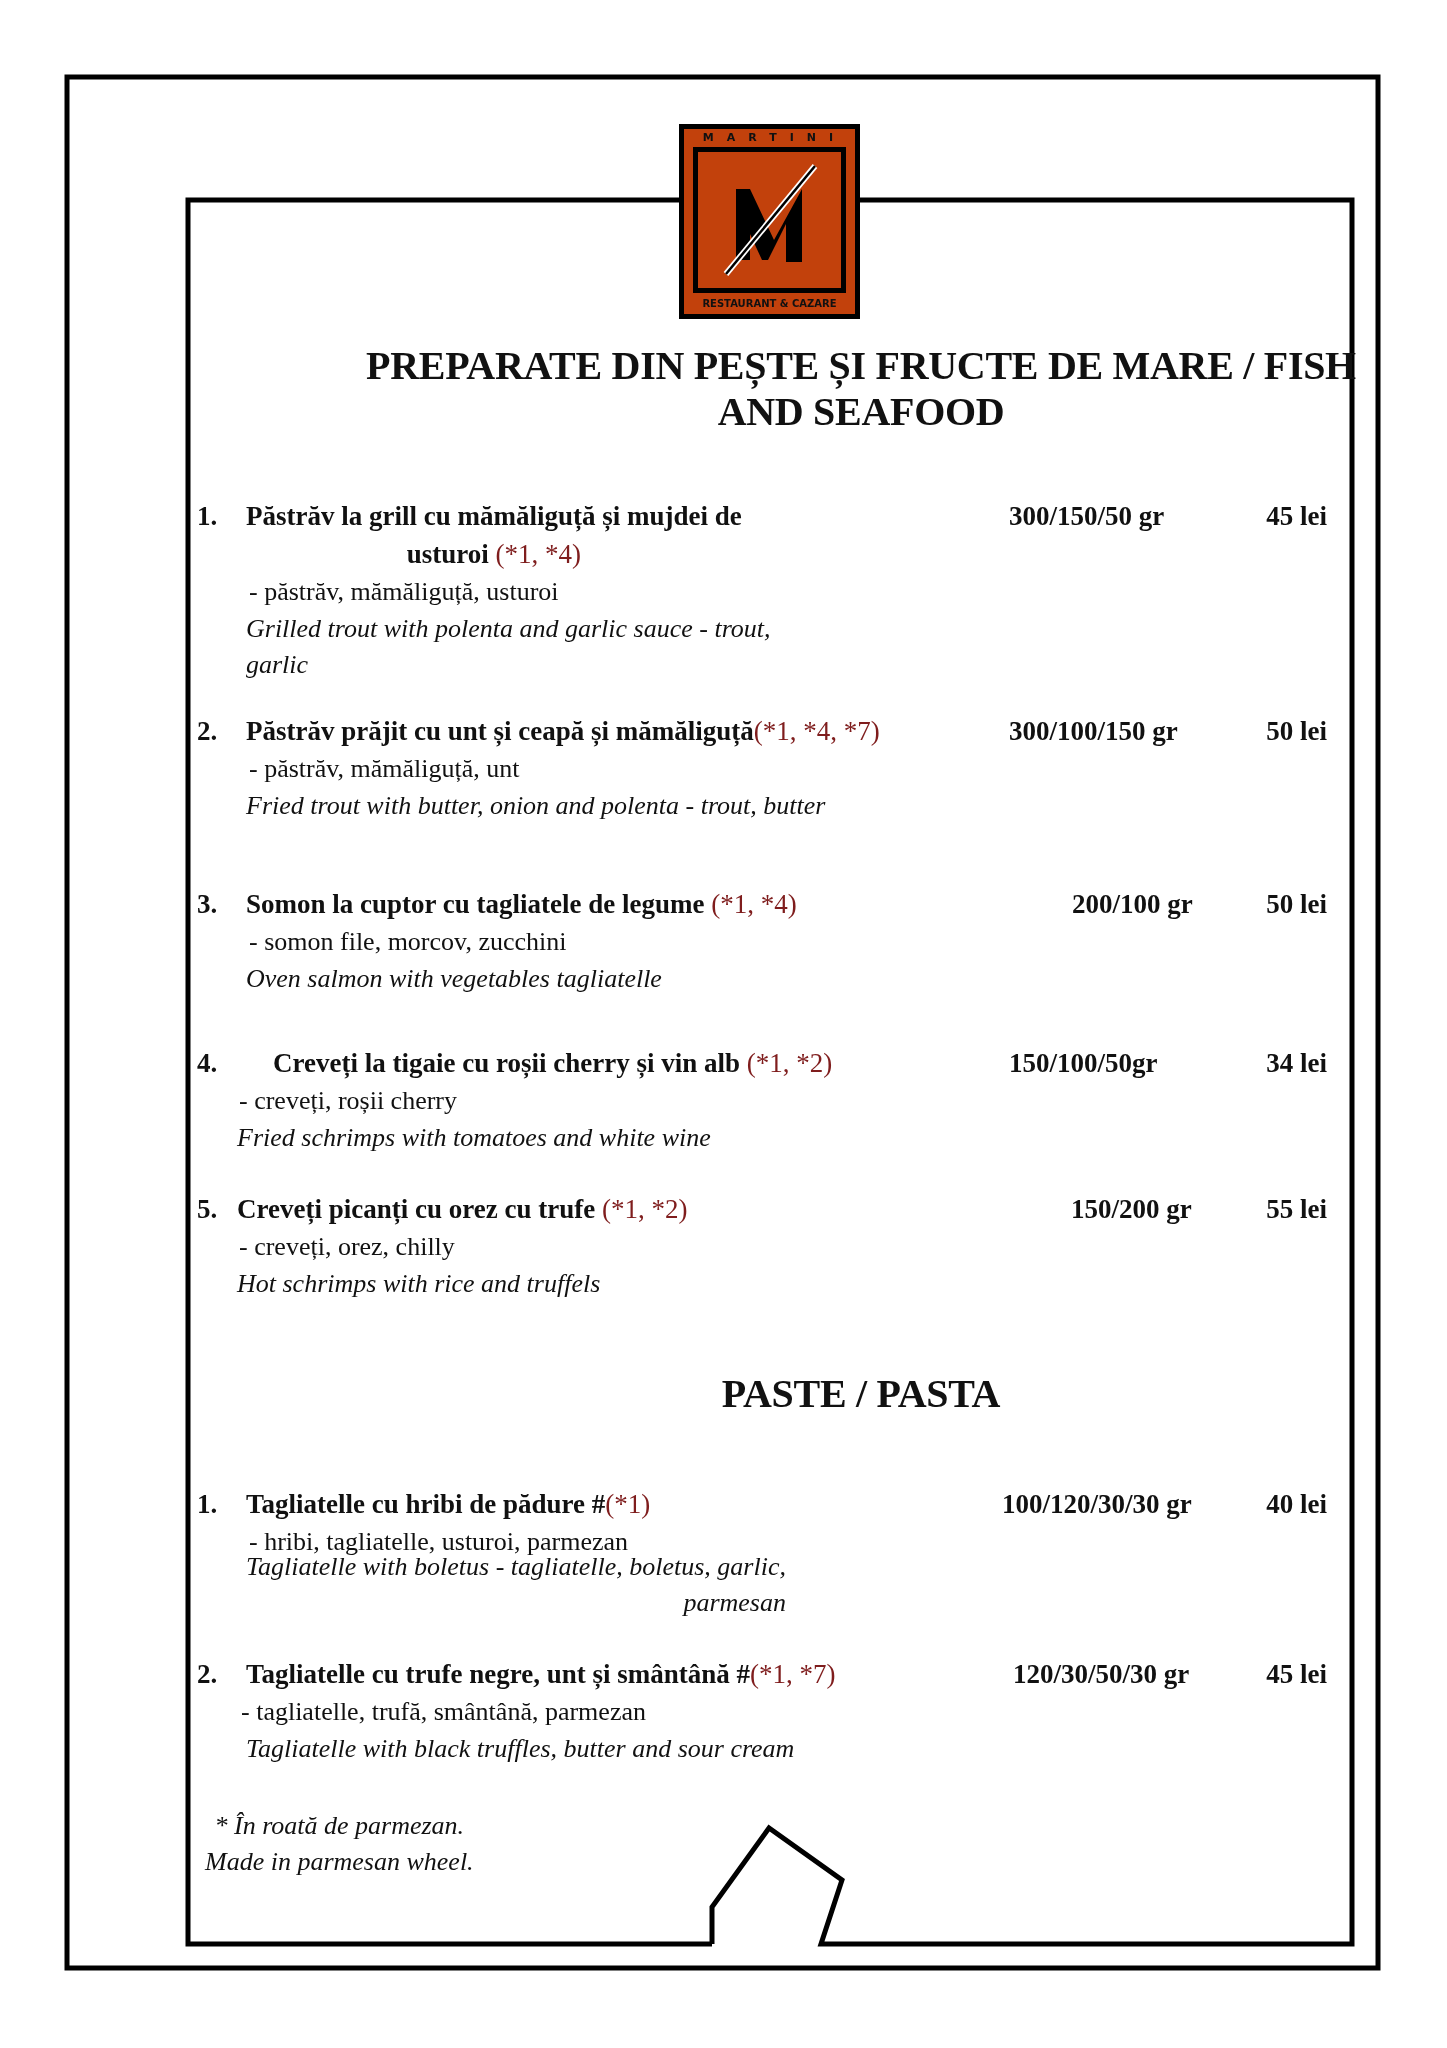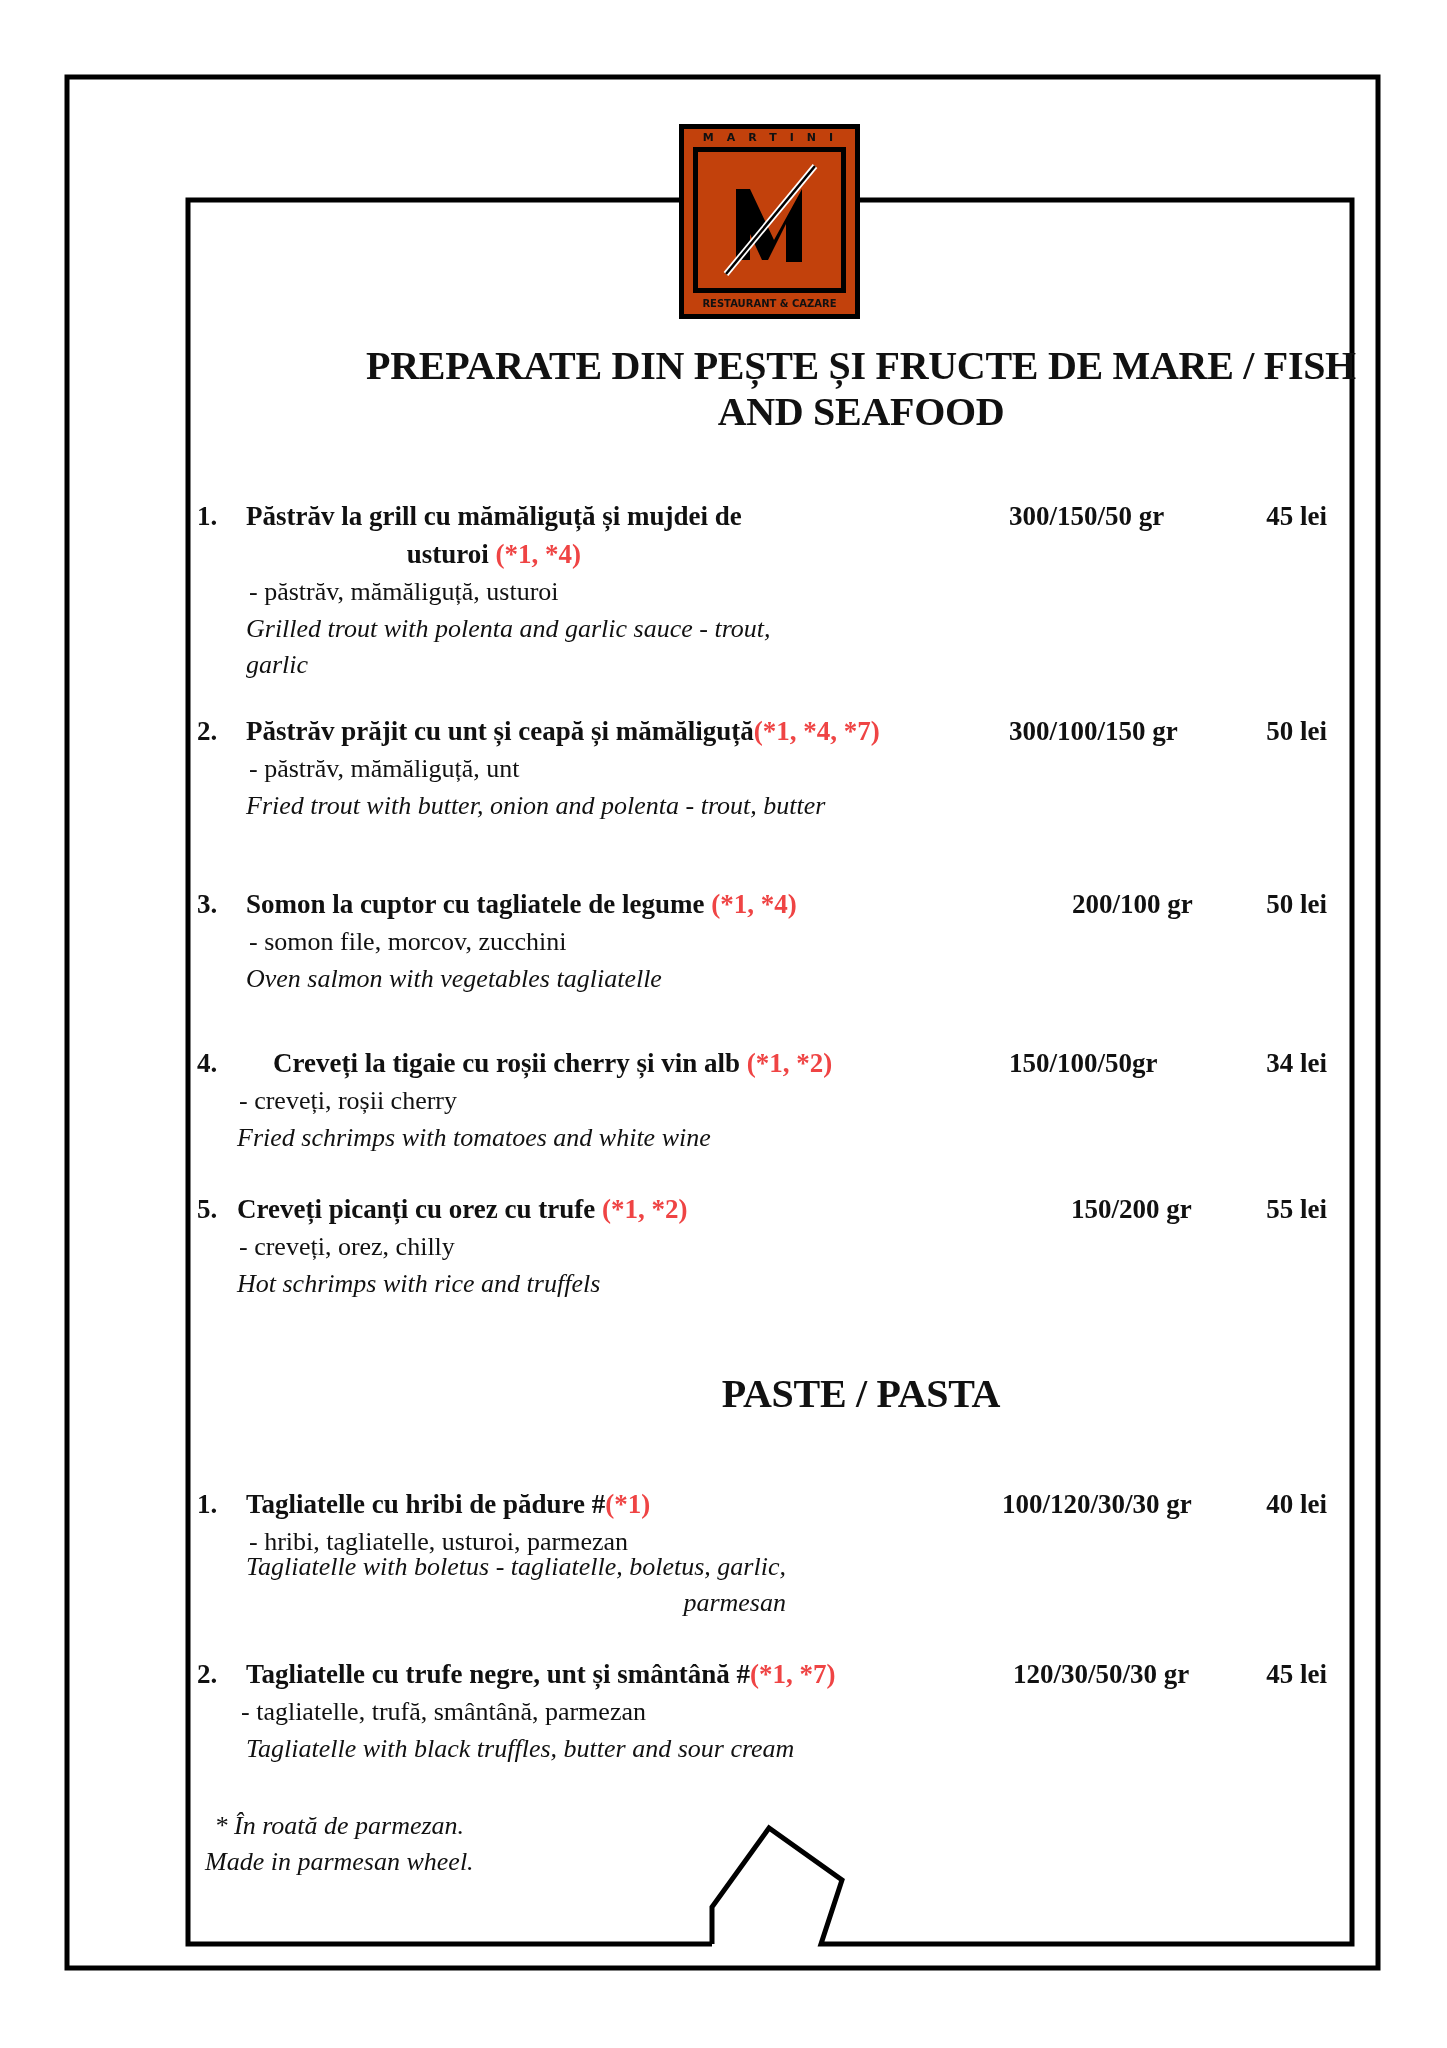--- a/index.html
+++ b/index.html
@@ -14,21 +14,21 @@
   .logo-square { position:absolute; left:9px; right:9px; top:18px; bottom:21px;
                  border:5px solid #000; box-sizing:border-box; }
   .logo-bottom { position:absolute; left:0; right:0; bottom:1px; height:18px;
                  font-family:"DejaVu Sans",sans-serif; font-size:10px; font-weight:bold;
                  text-align:center; line-height:18px; }
   .heading { position:absolute; left:186px; width:1350px; text-align:center;
              font-weight:bold; font-size:40px; line-height:46px; letter-spacing:-0.3px; }
   .item { position:absolute; left:197px; width:1130px; }
   .num { position:absolute; left:0; top:0; font-weight:bold; font-size:27px; line-height:38px; }
   .name { position:absolute; left:49px; top:0; font-weight:bold; font-size:27px; line-height:38px;text-align:center; }
-  .allergen { color:#ef4444; font-weight:bold; }
+  .allergen { color:#7f1d1d; font-weight:normal; }
   .weight { position:absolute; font-weight:bold; font-size:27px; line-height:38px; white-space:nowrap; }
   .price { position:absolute; right:0; font-weight:bold; font-size:27px; line-height:38px; white-space:nowrap; }
   .ing { position:absolute; left:52px; font-size:26px; line-height:38px; white-space:nowrap; }
   .en { position:absolute; left:49px; font-style:italic; font-size:26px; line-height:36px; }
   .note { position:absolute; left:205px; font-style:italic; font-size:26px; line-height:36px; text-align:center; }
 </style>
 </head>
 <body>
 
 <svg class="frame-svg" width="1447" height="2048">

